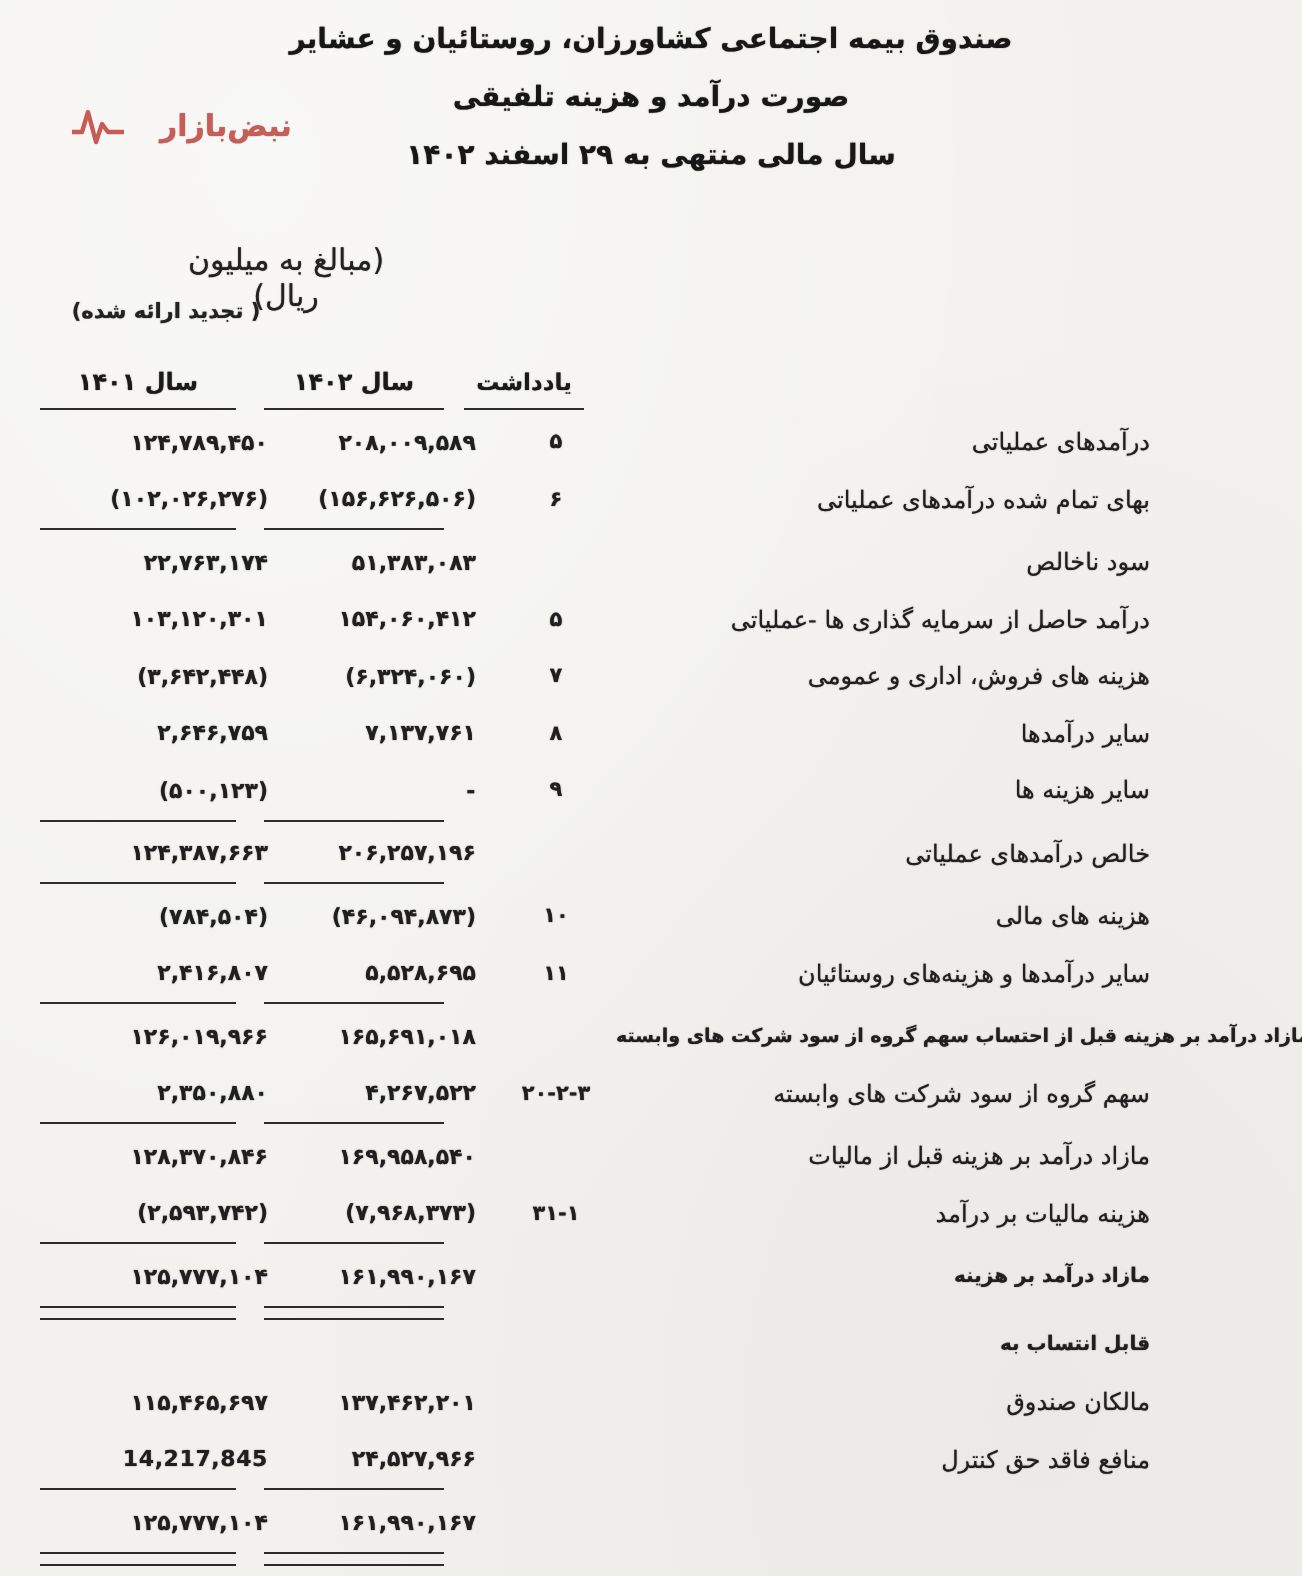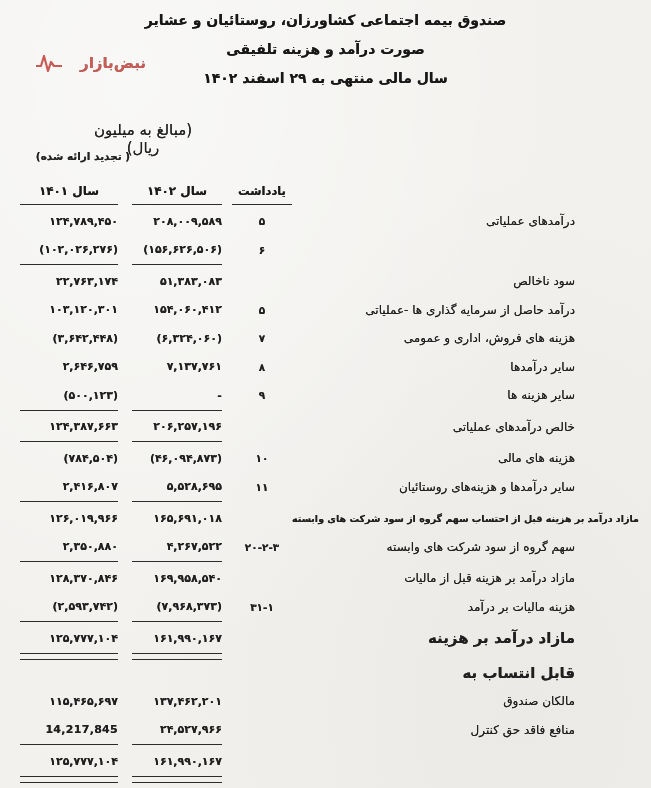--- a/index.html
+++ b/index.html
@@ -44,27 +44,27 @@
 
   
   .fin-table{position:absolute;top:178px;left:0;width:595px;}
   .grid{display:grid;grid-template-columns:20px 98px 14px 90px 10px 60px 1fr;}
   .hrow{height:26px;align-items:center;}
   .hcell{font-weight:700;font-size:12px;text-align:center;direction:rtl;color:#1a1a1a;}
   .hcell.note-h{font-size:11.5px;}
   .hline{height:3px;}
   .hline .seg{border-top:1.8px solid #2c2c2c;}
 
-  .row{height:28.5px;align-items:center;}
+  .row{height:28.5px;align-items:center;padding-left:16px;}
   .cell{font-size:11.5px;color:#1f1f1f;}
   .amt{direction:ltr;text-align:right;font-weight:700;font-size:11px;letter-spacing:.3px;white-space:nowrap;}
   .note-c{direction:ltr;text-align:center;font-weight:700;font-size:10.5px;}
   .label-c{direction:rtl;text-align:right;padding-left:0;padding-right:20px;font-size:12px;white-space:nowrap;}
   .row.small .label-c{font-size:9.5px;font-weight:700;}
-  .row.bold .label-c{font-weight:700;font-size:15px;}
+  .row.bold .label-c{font-weight:700;font-size:10px;}
 
   .rule{height:3px;}
   .rule .seg{border-top:1.7px solid #2c2c2c;}
   .rule.double{height:6px;}
   .rule.double .seg{height:5px;border-top:1.6px solid #2c2c2c;border-bottom:1.6px solid #2c2c2c;}
 </style>
 </head>
 <body>
 
 <div class="watermark">
@@ -113,20 +113,21 @@
     <div class="cell label-c">درآمدهای عملیاتی</div>
   </div>
 
   <div class="grid row scan-text">
     <div></div>
     <div class="cell amt v1401">(۱۰۲,۰۲۶,۲۷۶)</div>
     <div></div>
     <div class="cell amt v1402">(۱۵۶,۶۲۶,۵۰۶)</div>
     <div></div>
     <div class="cell note-c">۶</div>
+    <div class="cell label-c">بهای تمام شده درآمدهای عملیاتی</div>
   </div>
 <div class="grid rule ">
         <div></div>
         <div class="seg"></div>
         <div></div>
         <div class="seg"></div>
         <div></div>
         <div></div>
         <div></div>
       </div>

